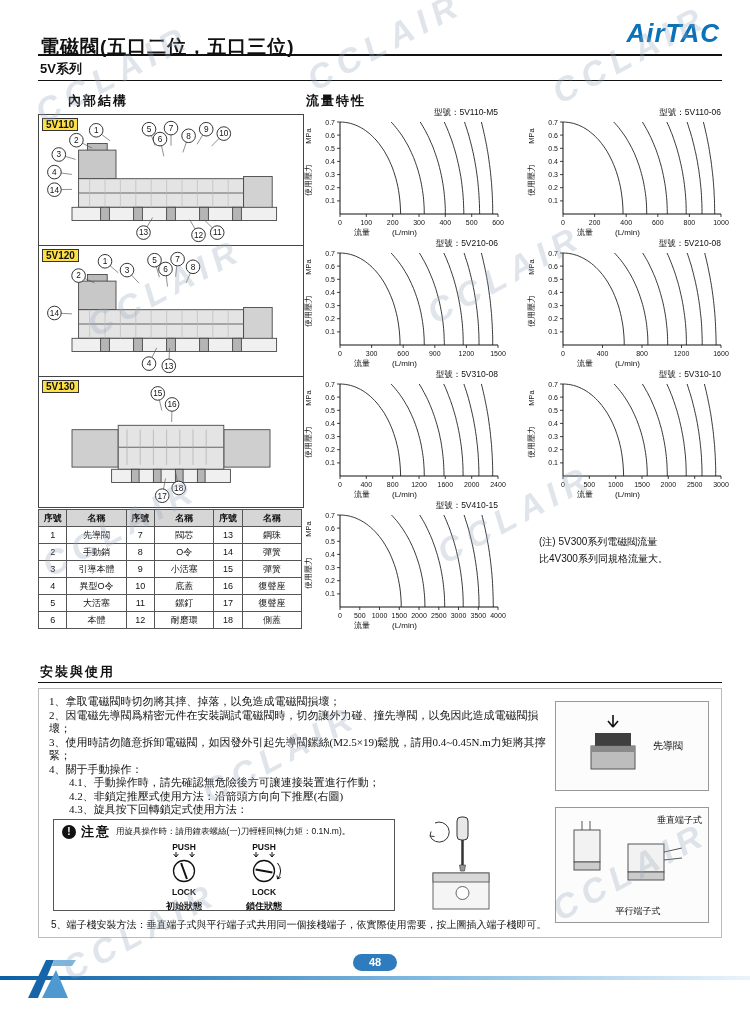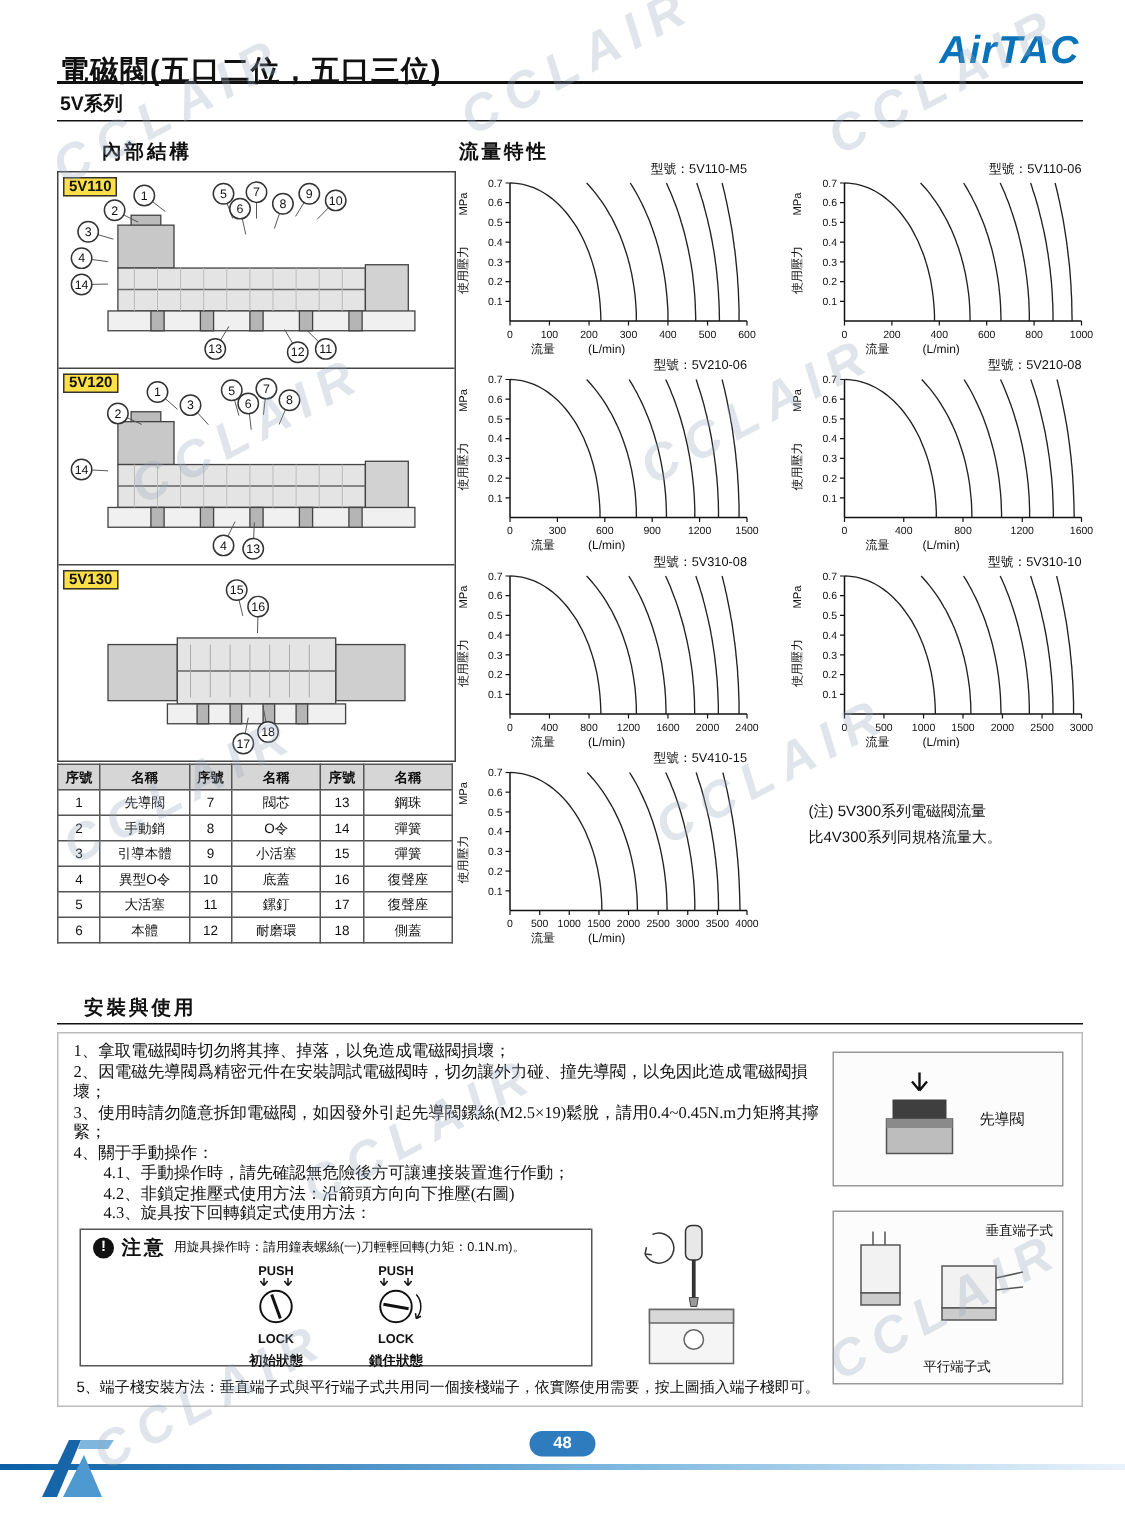--- a/index.html
+++ b/index.html
@@ -615,21 +615,21 @@
           <path d="M141.8 16.0 L142.9 18.3 L143.9 20.6 L144.9 22.9 L145.8 25.3 L146.8 27.6 L147.7 30.0 L148.5 32.4 L149.4 34.9 L150.2 37.3 L151.0 39.8 L151.8 42.3 L152.5 44.8 L153.2 47.3 L153.9 49.8 L154.5 52.4 L155.1 54.9 L155.7 57.5 L156.3 60.1 L156.8 62.7 L157.3 65.3 L157.8 67.9 L158.2 70.5 L158.7 73.2 L159.0 75.8 L159.4 78.5 L159.7 81.1 L160.0 83.8 L160.3 86.5 L160.5 89.1 L160.7 91.8 L160.9 94.5 L161.0 97.2 L161.1 99.9 L161.2 102.6 L161.2 105.3 L161.2 108.0 " fill="none" stroke="#222" stroke-width="0.9"></path>
           <path d="M162.1 16.0 L162.9 18.4 L163.6 20.8 L164.4 23.2 L165.2 25.6 L165.9 28.0 L166.6 30.5 L167.3 32.9 L167.9 35.4 L168.5 37.9 L169.2 40.4 L169.7 42.9 L170.3 45.4 L170.9 47.9 L171.4 50.5 L171.9 53.0 L172.4 55.6 L172.8 58.1 L173.2 60.7 L173.7 63.3 L174.0 65.9 L174.4 68.5 L174.7 71.1 L175.1 73.7 L175.3 76.3 L175.6 78.9 L175.9 81.6 L176.1 84.2 L176.3 86.8 L176.5 89.5 L176.6 92.1 L176.7 94.8 L176.9 97.4 L176.9 100.0 L177.0 102.7 L177.0 105.3 L177.0 108.0 " fill="none" stroke="#222" stroke-width="0.9"></path>
           <path d="M179.9 16.0 L180.5 18.4 L181.1 20.9 L181.7 23.3 L182.2 25.8 L182.8 28.3 L183.3 30.7 L183.8 33.2 L184.3 35.7 L184.8 38.2 L185.3 40.7 L185.7 43.3 L186.2 45.8 L186.6 48.3 L187.0 50.9 L187.4 53.4 L187.7 56.0 L188.1 58.6 L188.4 61.1 L188.7 63.7 L189.0 66.3 L189.3 68.9 L189.5 71.4 L189.8 74.0 L190.0 76.6 L190.2 79.2 L190.4 81.8 L190.5 84.4 L190.7 87.1 L190.8 89.7 L190.9 92.3 L191.0 94.9 L191.1 97.5 L191.2 100.1 L191.2 102.8 L191.3 105.4 L191.3 108.0 " fill="none" stroke="#222" stroke-width="0.9"></path>
         </svg></div>
       <div id="flow-note">
       <div>(注) 5V300系列電磁閥流量</div>
       <div>比4V300系列同規格流量大。</div>
     </div>
   </div>
 
-  <div class="sec-h" style="top:663px;left:56px;">安裝與使用</div>
+  <div class="sec-h" style="top:663px;left:40px;">安裝與使用</div>
   <div class="rule-c"></div>
 
   <div class="install-box">
     <div class="install-list">
         <div class="ii ind0">1、拿取電磁閥時切勿將其摔、掉落，以免造成電磁閥損壞；</div>
         <div class="ii ind0">2、因電磁先導閥爲精密元件在安裝調試電磁閥時，切勿讓外力碰、撞先導閥，以免因此造成電磁閥損壞；</div>
         <div class="ii ind0">3、使用時請勿隨意拆卸電磁閥，如因發外引起先導閥鏍絲(M2.5×19)鬆脫，請用0.4~0.45N.m力矩將其擰緊；</div>
         <div class="ii ind0">4、關于手動操作：</div>
         <div class="ii ind1">4.1、手動操作時，請先確認無危險後方可讓連接裝置進行作動；</div>
         <div class="ii ind1">4.2、非鎖定推壓式使用方法：沿箭頭方向向下推壓(右圖)</div>

